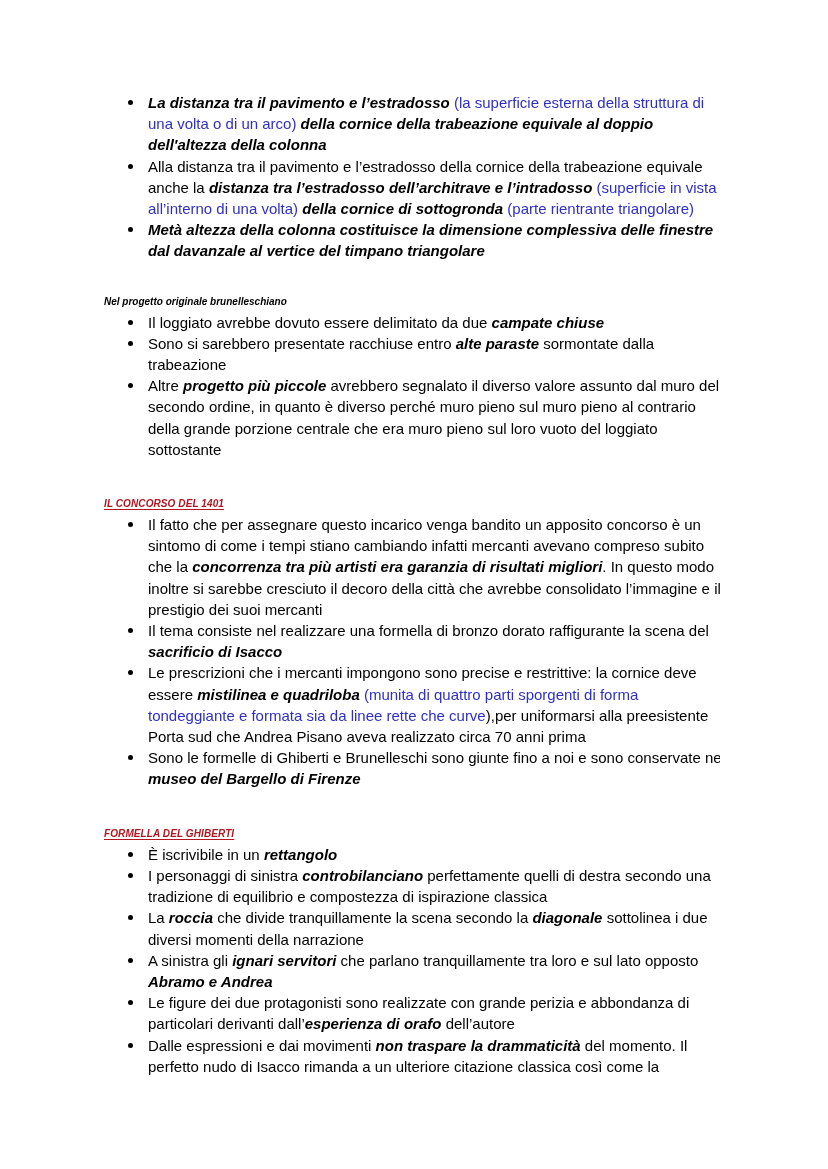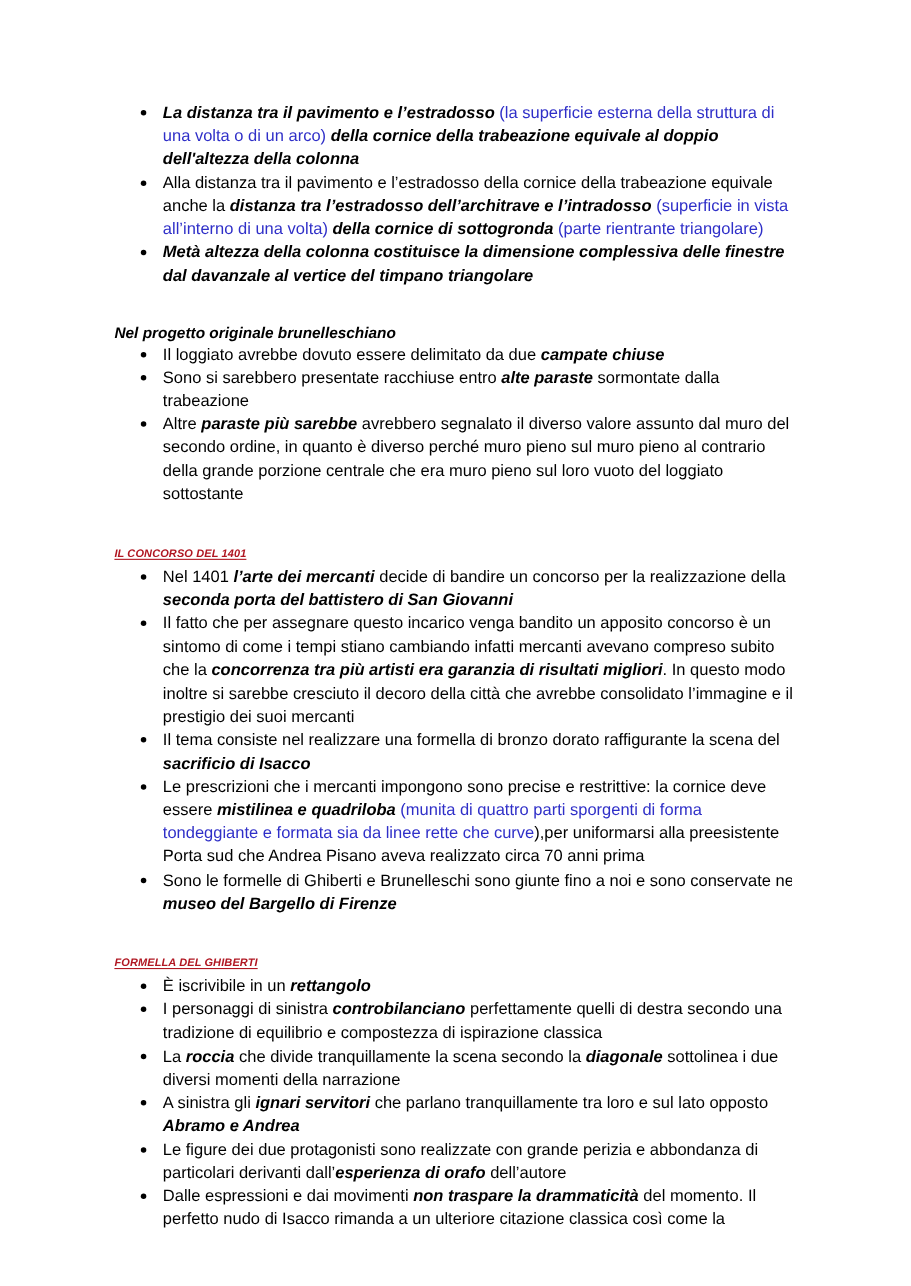--- a/index.html
+++ b/index.html
@@ -35,21 +35,21 @@
     font-style: italic;
     color: #b01722;
     text-decoration: underline;
     text-underline-offset: 2px;
     letter-spacing: 0.1px;
     line-height: 20px;
     margin: 0;
     padding: 0;
   }
   .heading-black {
-    font-size: 14px;
+    font-size: 10px;
     font-weight: bold;
     font-style: italic;
     color: #000000;
     line-height: 20px;
     margin: 0;
     padding: 0;
   }
 
   
   ul.bullets {
@@ -105,32 +105,28 @@
       <li>
         <span class="dot"></span>
         <span><span class="r">Il loggiato avrebbe dovuto essere delimitato da due </span><span class="bi">campate chiuse</span></span>
       </li>
       <li>
         <span class="dot"></span>
         <span><span class="r">Sono si sarebbero presentate racchiuse entro </span><span class="bi">alte paraste </span><span class="r">sormontate dalla trabeazione</span></span>
       </li>
       <li>
         <span class="dot"></span>
-        <span><span class="r">Altre </span><span class="bi">paraste più sarebbe </span><span class="r">avrebbero segnalato il diverso valore assunto dal muro del secondo ordine, in quanto è diverso perché muro pieno sul muro pieno al contrario della grande porzione centrale che era muro pieno sul loro vuoto del loggiato sottostante</span></span>
+        <span><span class="r">Altre </span><span class="bi">progetto più piccole </span><span class="r">avrebbero segnalato il diverso valore assunto dal muro del secondo ordine, in quanto è diverso perché muro pieno sul muro pieno al contrario della grande porzione centrale che era muro pieno sul loro vuoto del loggiato sottostante</span></span>
       </li>
     </ul>
 
     <div class="gap-xl"></div>
 
     <div class="heading-red">IL CONCORSO DEL 1401</div>
     <ul class="bullets">
-      <li>
-        <span class="dot"></span>
-        <span><span class="r">Nel 1401 </span><span class="bi">l’arte dei mercanti </span><span class="r">decide di bandire un concorso per la realizzazione della </span><span class="bi">seconda porta del battistero di San Giovanni</span></span>
-      </li>
       <li>
         <span class="dot"></span>
         <span><span class="r">Il fatto che per assegnare questo incarico venga bandito un apposito concorso è un sintomo di come i tempi stiano cambiando infatti mercanti avevano compreso subito che la </span><span class="bi">concorrenza tra più artisti era garanzia di risultati migliori</span><span class="r">. In questo modo inoltre si sarebbe cresciuto il decoro della città che avrebbe consolidato l’immagine e il prestigio dei suoi mercanti</span></span>
       </li>
       <li>
         <span class="dot"></span>
         <span><span class="r">Il tema consiste nel realizzare una formella di bronzo dorato raffigurante la scena del </span><span class="bi">sacrificio di Isacco</span></span>
       </li>
       <li>
         <span class="dot"></span>

